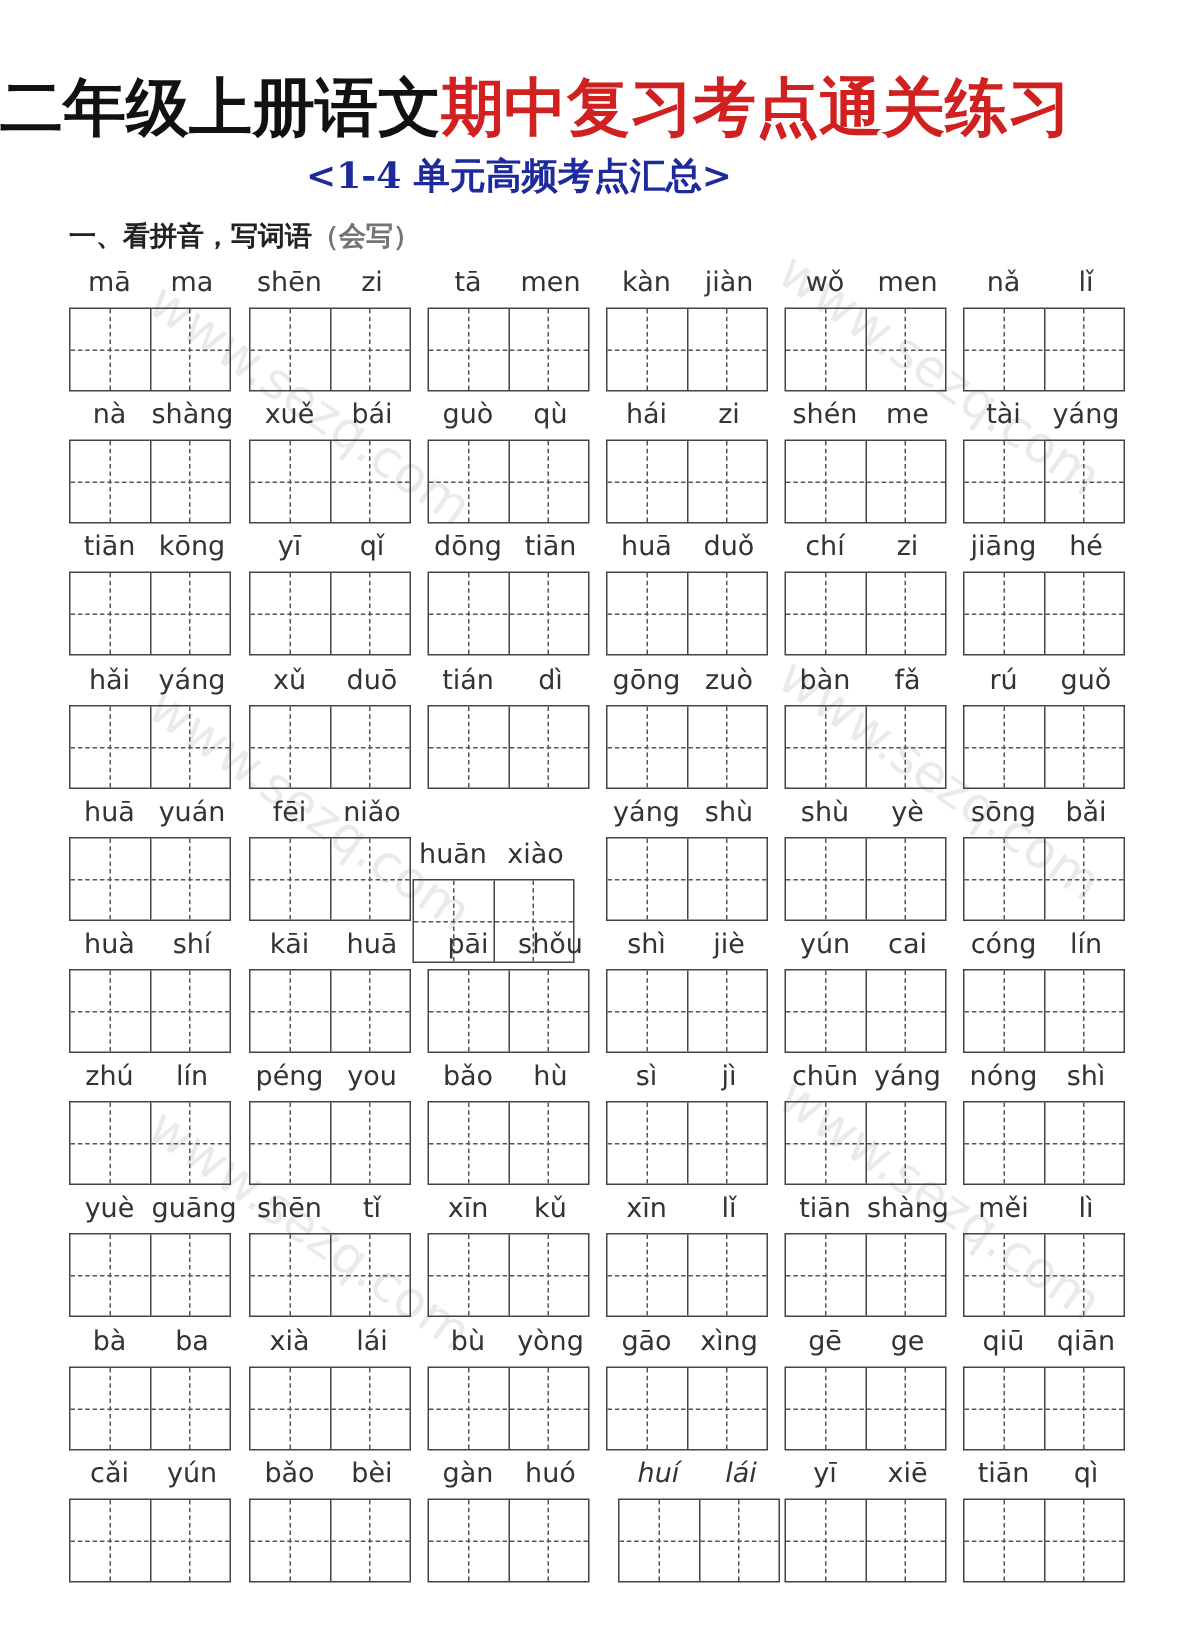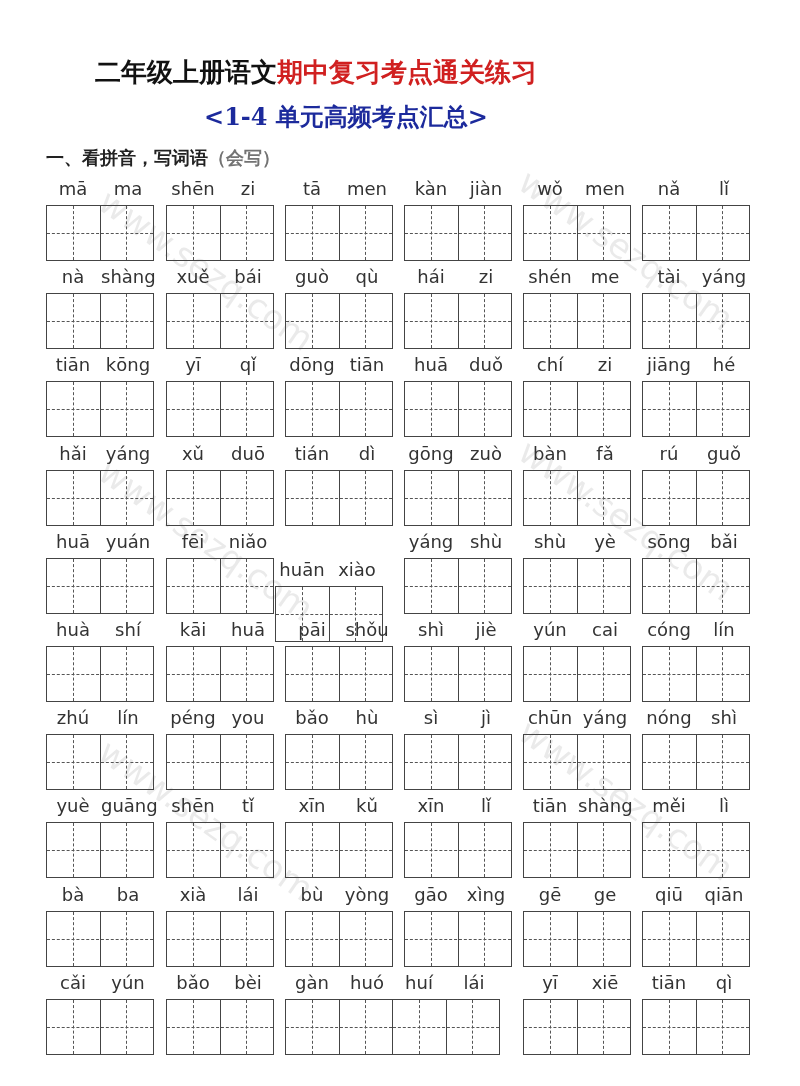--- a/index.html
+++ b/index.html
@@ -3,21 +3,21 @@
   <meta charset="utf-8">
   <style>
     html, body { margin: 0; padding: 0; }
     body {
       width: 800px; height: 1086px; background: #ffffff; position: relative; overflow: hidden;
       font-family: "DejaVu Sans", "Liberation Sans", sans-serif; color: #222;
     }
     .title {
       position: absolute; left: 0; top: 46px; width: 632px; text-align: center;
       font-family: "DejaVu Serif", "Liberation Serif", serif; font-weight: bold;
-      font-size: 26px; letter-spacing: 0px; line-height: 52px; white-space: nowrap;
+      font-size: 42px; letter-spacing: 0px; line-height: 52px; white-space: nowrap;
     }
     .title .black { color: #111111; }
     .title .red { color: #d02020; }
     .subtitle {
       position: absolute; left: 0; top: 100px; width: 692px; text-align: center;
       font-family: "DejaVu Serif", "Liberation Serif", serif; font-weight: bold;
       font-size: 24px; color: #1c2a9c; line-height: 34px; white-space: nowrap;
     }
     .section {
       position: absolute; left: 46px; top: 144px; font-size: 18px; font-weight: bold;
@@ -642,21 +642,21 @@
     <div class="word" style="left: 285px; top: 971.8px;">
       <span class="pinyin p0">gàn</span>
       <span class="pinyin p1">huó</span>
       <div class="box">
         <div class="mid-v"></div>
         <div class="dash-h"></div>
         <div class="dash-v1"></div>
         <div class="dash-v2"></div>
       </div>
     </div>
-    <div class="word" style="left: 392px; top: 971.8px;">
+    <div class="word" style="left: 412px; top: 971.8px; font-style: italic;">
       <span class="pinyin p0">huí</span>
       <span class="pinyin p1">lái</span>
       <div class="box">
         <div class="mid-v"></div>
         <div class="dash-h"></div>
         <div class="dash-v1"></div>
         <div class="dash-v2"></div>
       </div>
     </div>
     <div class="word" style="left: 523px; top: 971.8px;">

